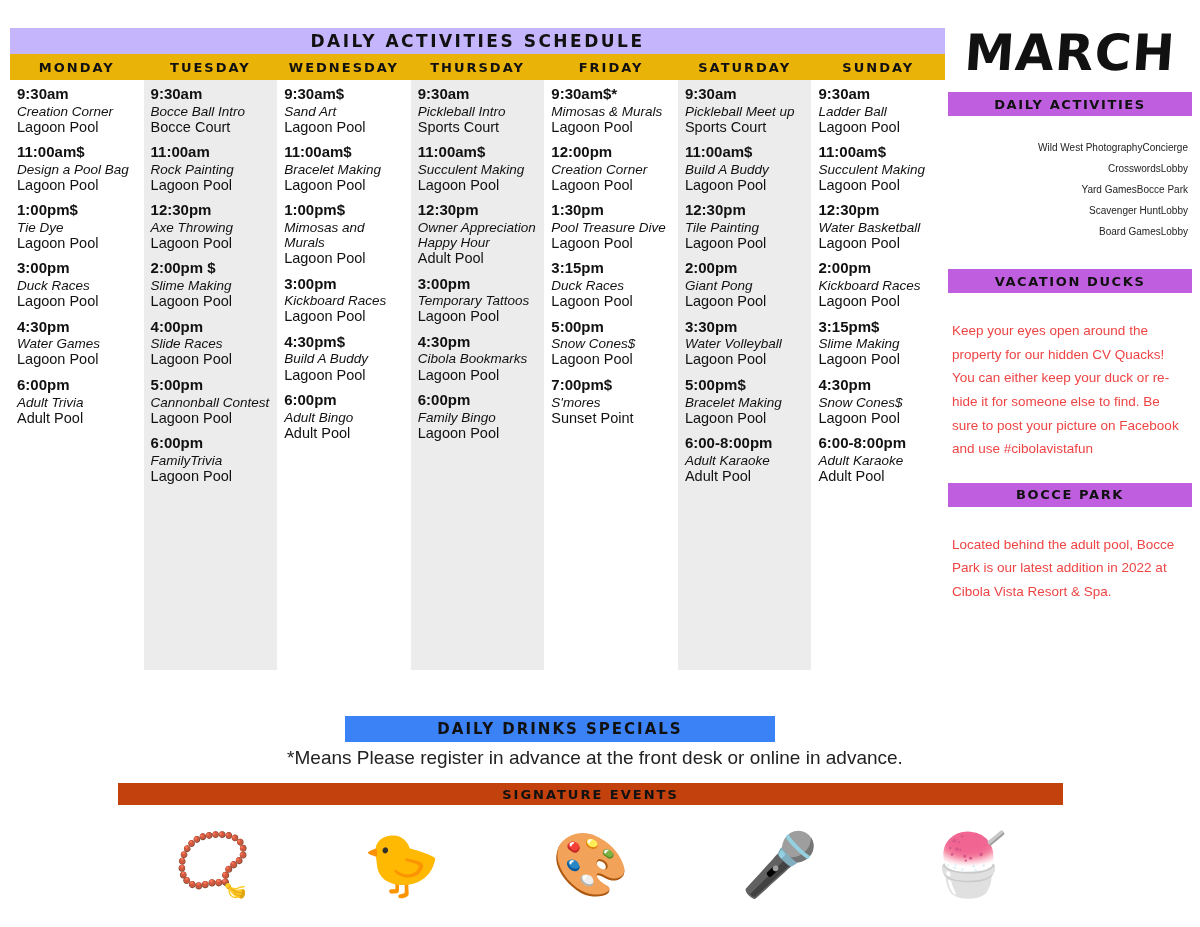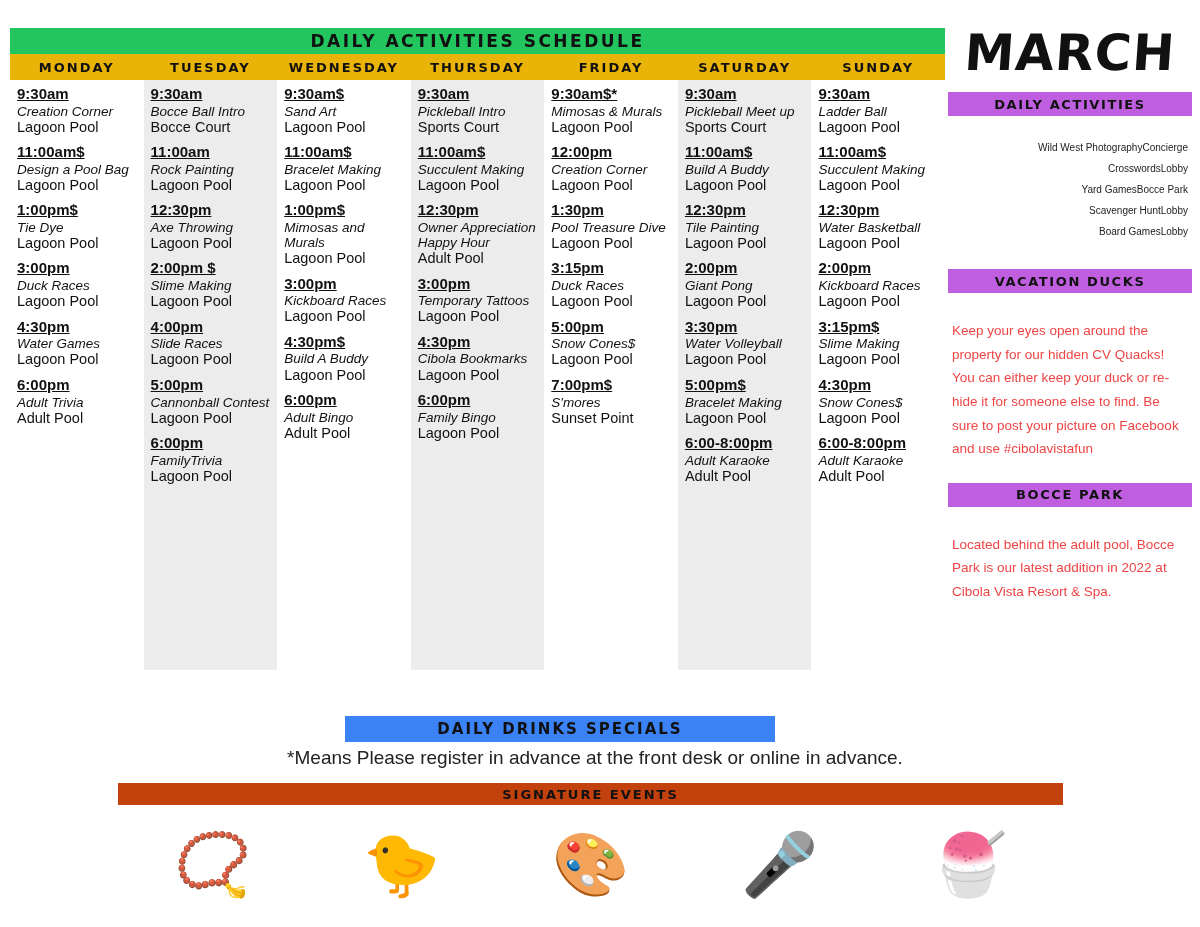--- a/index.html
+++ b/index.html
@@ -11,21 +11,21 @@
     color:#1a1a1a;
     position:relative;
     overflow:hidden;
   }
   
   .page { position:relative; width:1200px; height:927px; }
 
   .schedule { position:absolute; left:10px; top:28px; width:935px; }
 
   .sched-title {
-    background:#22c55e;
+    background:#c4b5fd;
     height:26px;
     display:flex; align-items:center; justify-content:center;
     font-family:"DejaVu Sans", sans-serif;
     font-weight:bold;
     font-size:17px;
     letter-spacing:2.5px;
     color:#111;
   }
   .days-row { display:flex; background:#eab308; height:26px; }
   .day-head {
@@ -45,21 +45,20 @@
   }
   .col.shaded { background:#ececec; }
 
   .evt { margin-bottom:9px; line-height:1.12; }
   .evt .time {
     font-weight:bold;
     font-size:15px;
     color:#111;
     display:block;
     margin-bottom:1px;
-    text-decoration:underline;
   }
   .evt .name {
     font-style:italic;
     font-size:13.5px;
     color:#111;
     display:block;
   }
   .evt .loc {
     font-size:14.5px;
     color:#111;

